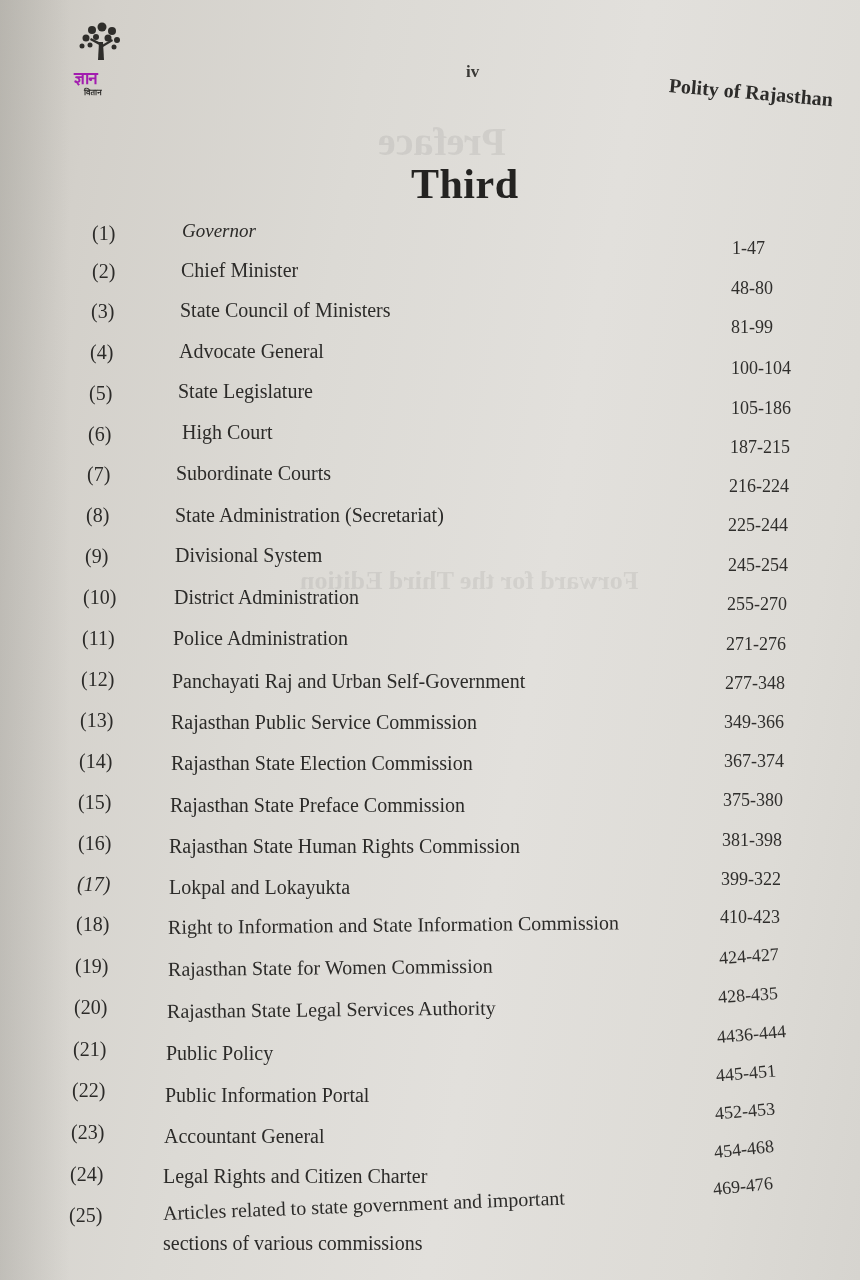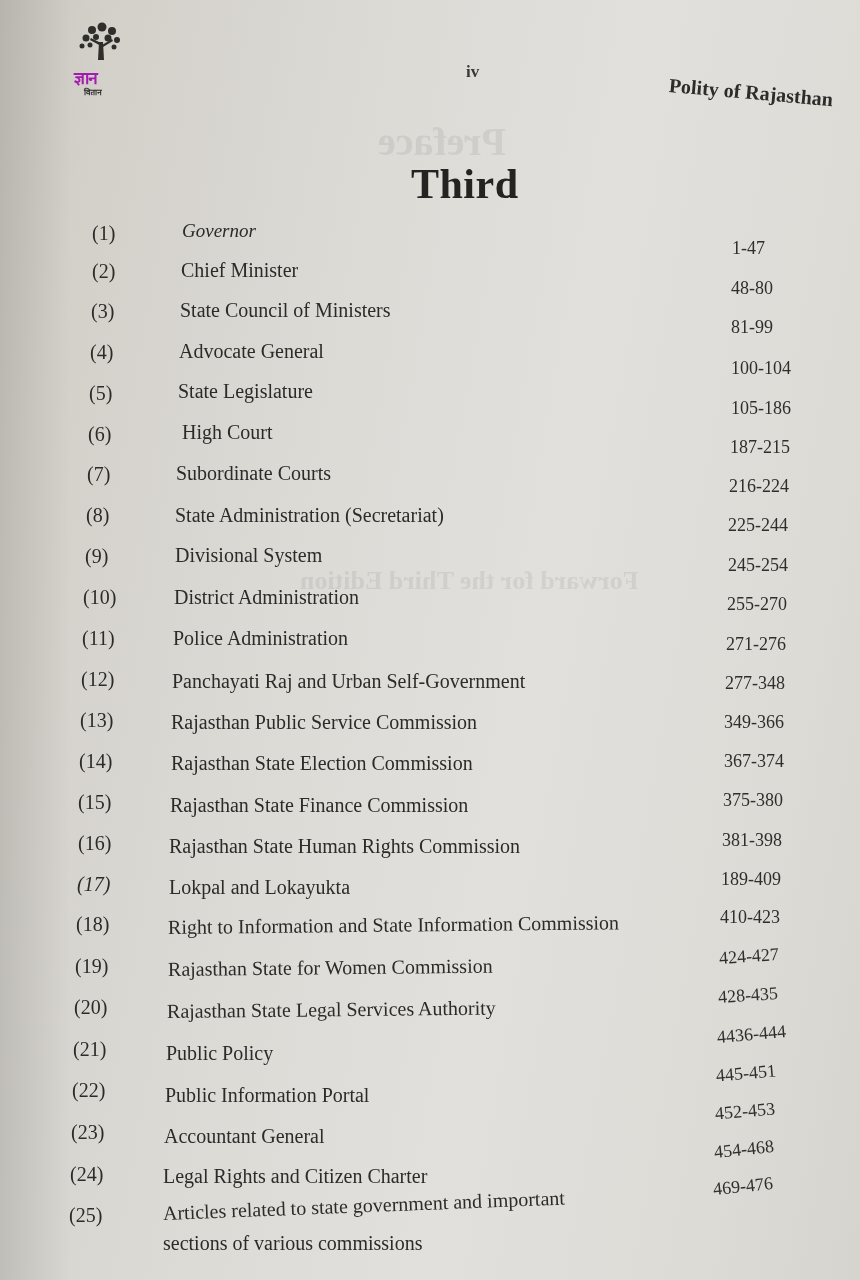--- a/index.html
+++ b/index.html
@@ -224,34 +224,34 @@
   </div>
 
   <div>
     <span class="entry-num" style="left:79px; top:750px;">(14)</span>
     <span class="entry" style="left:171px; top:752px;">Rajasthan State Election Commission</span>
     <span class="entry-pages" style="left:724px; top:751px;">367-374</span>
   </div>
 
   <div>
     <span class="entry-num" style="left:78px; top:791px;">(15)</span>
-    <span class="entry" style="left:170px; top:794px;">Rajasthan State Finance Commission</span>
+    <span class="entry" style="left:170px; top:794px;">Rajasthan State Preface Commission</span>
     <span class="entry-pages" style="left:723px; top:790px;">375-380</span>
   </div>
 
   <div>
     <span class="entry-num" style="left:78px; top:832px;">(16)</span>
     <span class="entry" style="left:169px; top:835px;">Rajasthan State Human Rights Commission</span>
     <span class="entry-pages" style="left:722px; top:830px;">381-398</span>
   </div>
 
   <div>
     <span class="entry-num" style="left:77px; top:873px;font-style:italic;">(17)</span>
     <span class="entry" style="left:169px; top:876px;">Lokpal and Lokayukta</span>
-    <span class="entry-pages" style="left:721px; top:869px;">189-409</span>
+    <span class="entry-pages" style="left:721px; top:869px;">399-322</span>
   </div>
 
   <div>
     <span class="entry-num" style="left:76px; top:913px;">(18)</span>
     <span class="entry" style="left:168px; top:916px; transform:rotate(-0.6deg); transform-origin:left center;">Right to Information and State Information Commission</span>
     <span class="entry-pages" style="left:720px; top:907px;">410-423</span>
   </div>
 
   <div>
     <span class="entry-num" style="left:75px; top:955px;">(19)</span>

